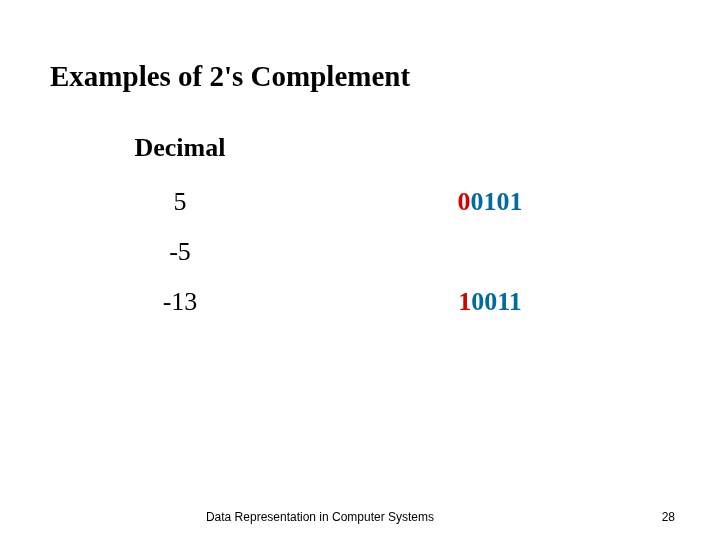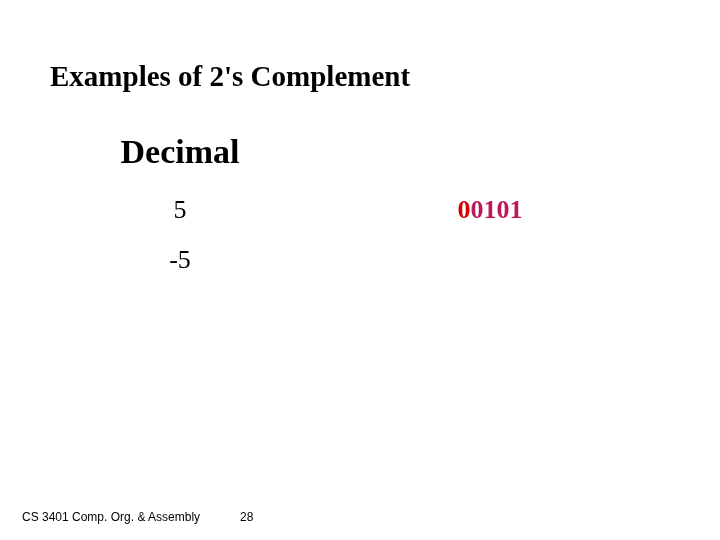--- a/index.html
+++ b/index.html
@@ -41,50 +41,50 @@
     font-size: 26px;
   }
   .col-bin {
     flex: 1;
     text-align: center;
     font-size: 26px;
   }
   .header-row .col-dec,
   .header-row .col-bin {
     font-weight: bold;
-    font-size: 34px;
+    font-size: 26px;
   }
   .bin-wrap {
     display: inline-block;
     font-weight: bold;
     font-size: 26px;
   }
   .bit-r { color: #d40000; }
-  .bit-b { color: #be185d; }
+  .bit-b { color: #0369a1; }
   .footer {
     position: absolute;
     bottom: 16px;
     left: 0;
     width: 100%;
     display: flex;
     font-family: Arial, Helvetica, sans-serif;
     font-size: 12px;
   }
   .footer-left {
     width: 240px;
     padding-left: 22px;
   }
   .footer-center {
     flex: 1;
     text-align: center;
   }
   .footer-right {
     width: 80px;
-    text-align: left;
-    padding-right: 24px;
+    text-align: right;
+    padding-right: 45px;
   }
 </style>
 </head>
 <body>
 
 <div class="slide">
   <div class="title">Examples of 2's Complement</div>
 
   <div class="content">
     <div class="header-row">
@@ -98,19 +98,27 @@
           <span class="bit-r">0</span><span class="bit-b">0101</span>
         </span>
       </div>
     </div>
 
     <div class="data-row">
       <div class="col-dec">-5</div>
     </div>
 
 
+    <div class="data-row">
+      <div class="col-dec">-13</div>
+      <div class="col-bin">
+        <span class="bin-wrap">
+          <span class="bit-r">1</span><span class="bit-b">0011</span>
+        </span>
+      </div>
+    </div>
   </div>
 </div>
 
 <div class="footer">
-  <div class="footer-left">CS 3401 Comp. Org. &amp; Assembly</div>
+  <div class="footer-center">Data Representation in Computer Systems</div>
   <div class="footer-right">28</div>
 </div>
 
 </body></html>

